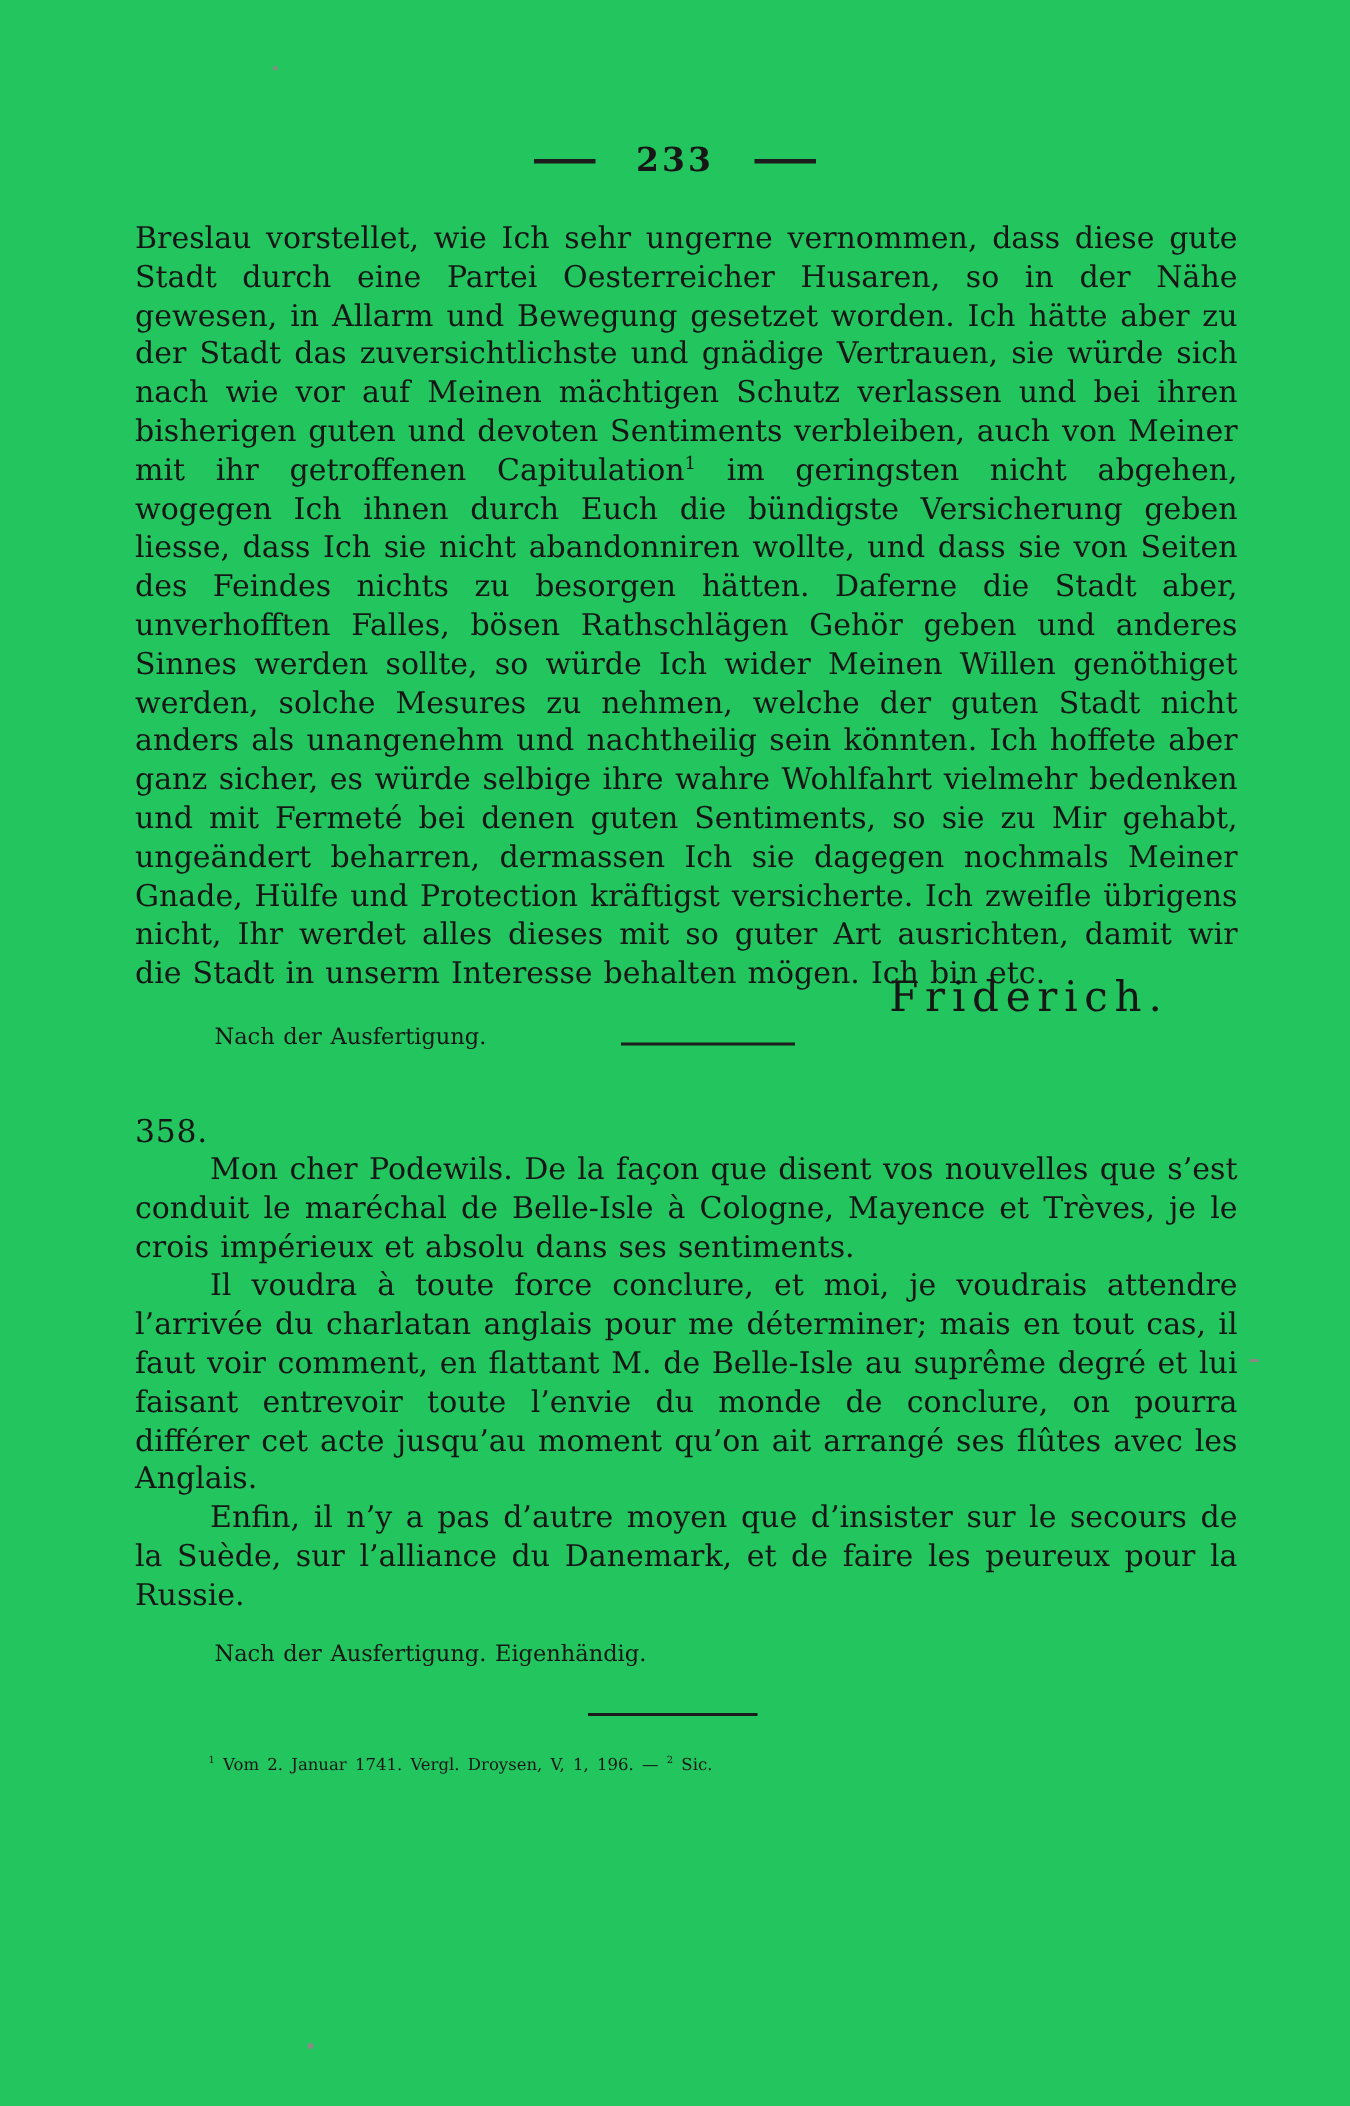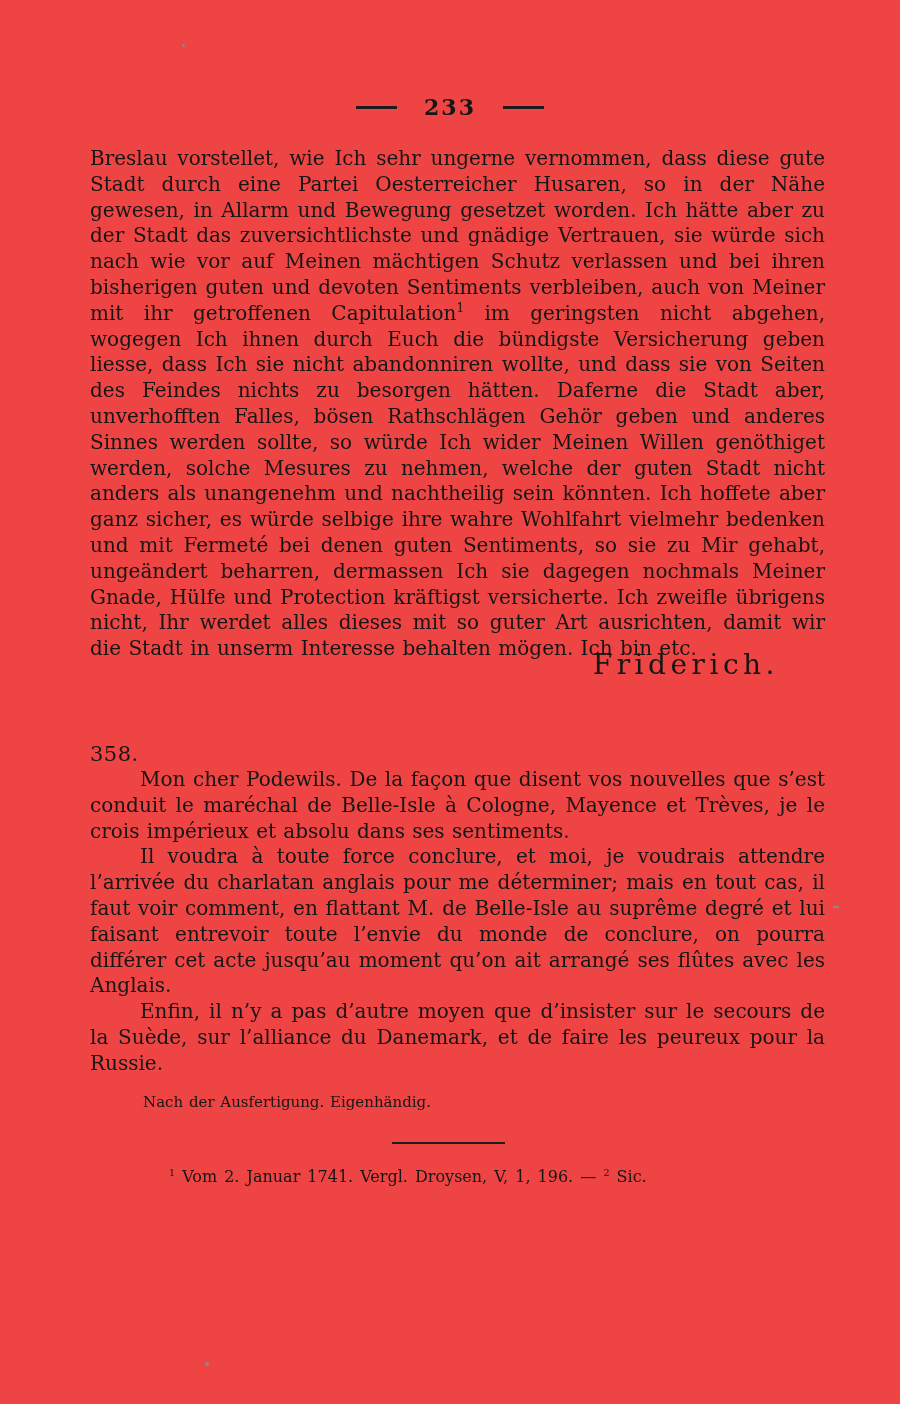--- a/index.html
+++ b/index.html
@@ -5,21 +5,21 @@
   html, body {
     margin: 0;
     padding: 0;
     background: #e8e8e6;
   }
   .page {
     position: relative;
     width: 900px;
     height: 1404px;
     margin: 0 auto;
-    background: #ef4444;
+    background: #22c55e;
     color: #161616;
     font-family: "DejaVu Serif", "Liberation Serif", serif;
     overflow: hidden;
   }
 
   
   .pagenum-row {
     position: absolute;
     top: 94px;
     left: 0;
@@ -134,22 +134,22 @@
     margin-left: 53px;
     margin-top: 16px;
   }
   .divider-2 {
     width: 113px;
     height: 2px;
     margin: 30px 0 0 302px;
   }
   .footnote {
     margin-top: 22px;
-    margin-left: 79px;
-    font-size: 16px;
+    margin-left: 49px;
+    font-size: 11px;
     line-height: 22px;
     word-spacing: 2px;
   }
 
   
   .speck {
     position: absolute;
     background: #8a8a86;
     border-radius: 50%;
   }
@@ -166,20 +166,24 @@
     <span class="pagenum-dash"></span>
     <span class="pagenum">233</span>
     <span class="pagenum-dash"></span>
   </div>
 
   <div class="content-1">
     <p class="body-text"><span>Breslau vorstellet, wie Ich sehr ungerne vernommen, dass diese gute Stadt durch eine Partei Oesterreicher Husaren, so in der Nähe gewesen, in Allarm und Bewegung gesetzet worden. Ich hätte aber zu der Stadt das zuversichtlichste und gnädige Vertrauen, sie würde sich nach wie vor auf Meinen mächtigen Schutz verlassen und bei ihren bisherigen guten und devoten Sentiments verbleiben, auch von Meiner mit ihr getroffenen Capitulation</span><sup class="fnref">1</sup><span> im geringsten nicht abgehen, wogegen Ich ihnen durch Euch die bündigste Versicherung geben liesse, dass Ich sie nicht abandonniren wollte, und dass sie von Seiten des Feindes nichts zu besorgen hätten. Daferne die Stadt aber, unverhofften Falles, bösen Rathschlägen Gehör geben und anderes Sinnes werden sollte, so würde Ich wider Meinen Willen genöthiget werden, solche Mesures zu nehmen, welche der guten Stadt nicht anders als unangenehm und nachtheilig sein könnten. Ich hoffete aber ganz sicher, es würde selbige ihre wahre Wohlfahrt vielmehr bedenken und mit Fermeté bei denen guten Sentiments, so sie zu Mir gehabt, ungeändert beharren, dermassen Ich sie dagegen nochmals Meiner Gnade, Hülfe und Protection kräftigst versicherte. Ich zweifle übrigens nicht, Ihr werdet alles dieses mit so guter Art ausrichten, damit wir die Stadt in unserm Interesse behalten mögen. Ich bin etc.</span></p>
 
     <div class="sig sig-1">Friderich.</div>
 
+    <div class="note-row-1">
+      <span class="note-small">Nach der Ausfertigung.</span>
+      <span class="rule divider-1"></span>
+    </div>
   </div>
 
   <div class="content-2">
     <div class="heading">
       <span>358.</span>
     </div>
 
 
     <div class="french">
       <p class="body-text">Mon cher Podewils. De la façon que disent vos nouvelles que s’est conduit le maréchal de Belle-Isle à Cologne, Mayence et Trèves, je le crois impérieux et absolu dans ses sentiments.</p>

